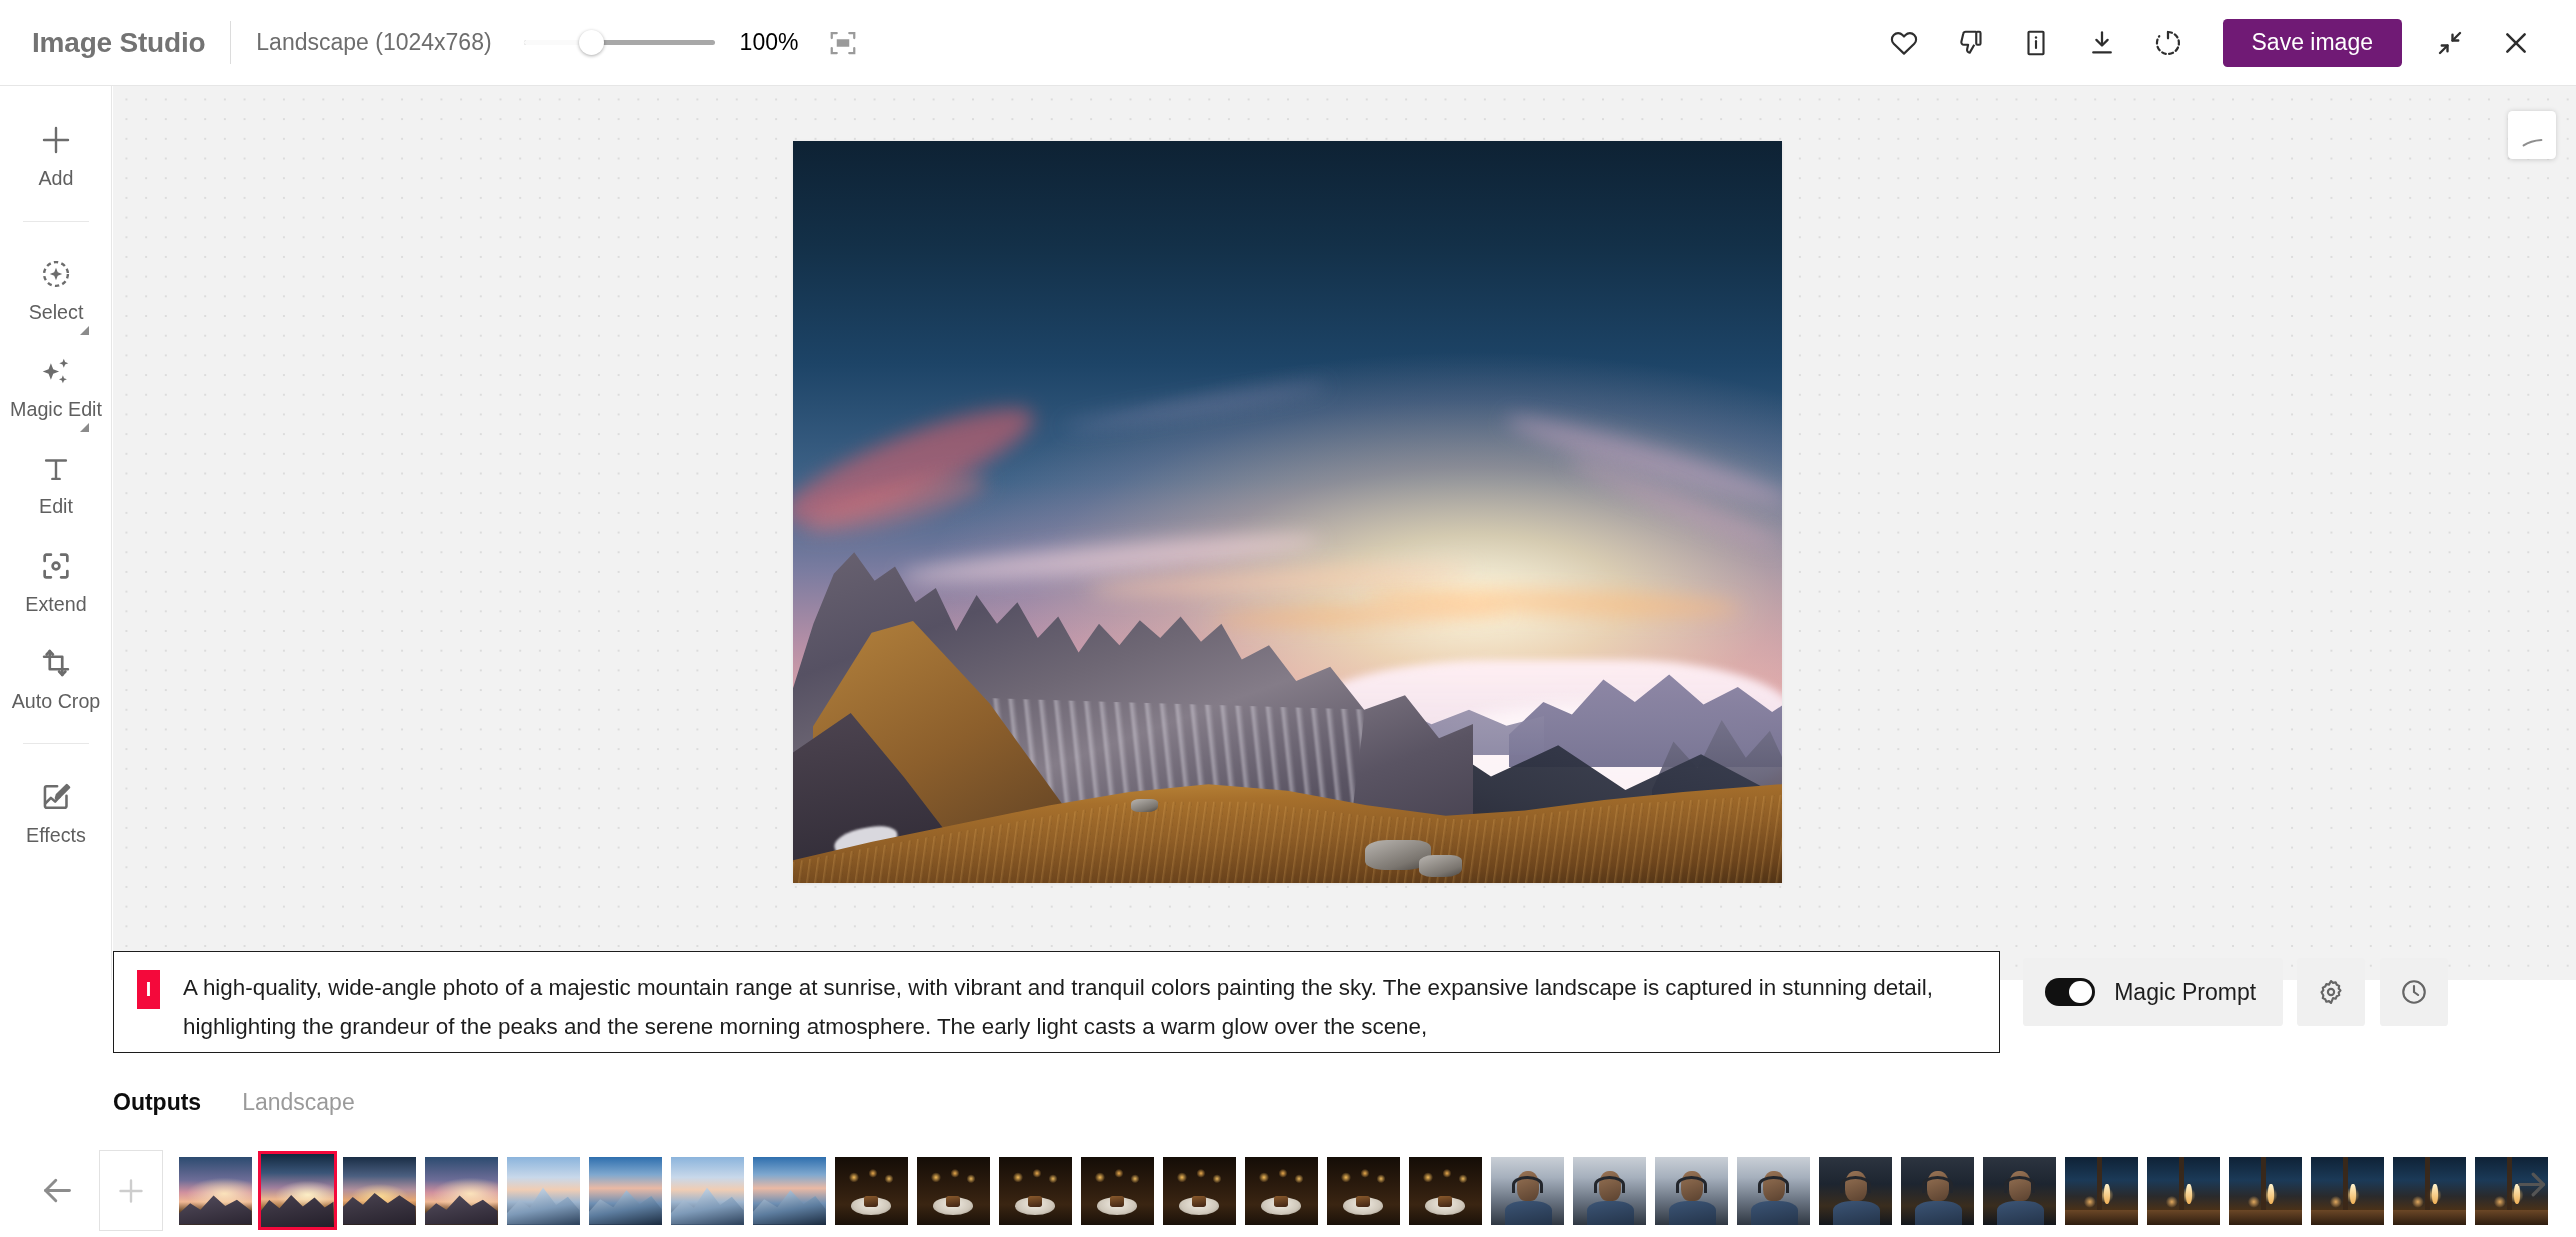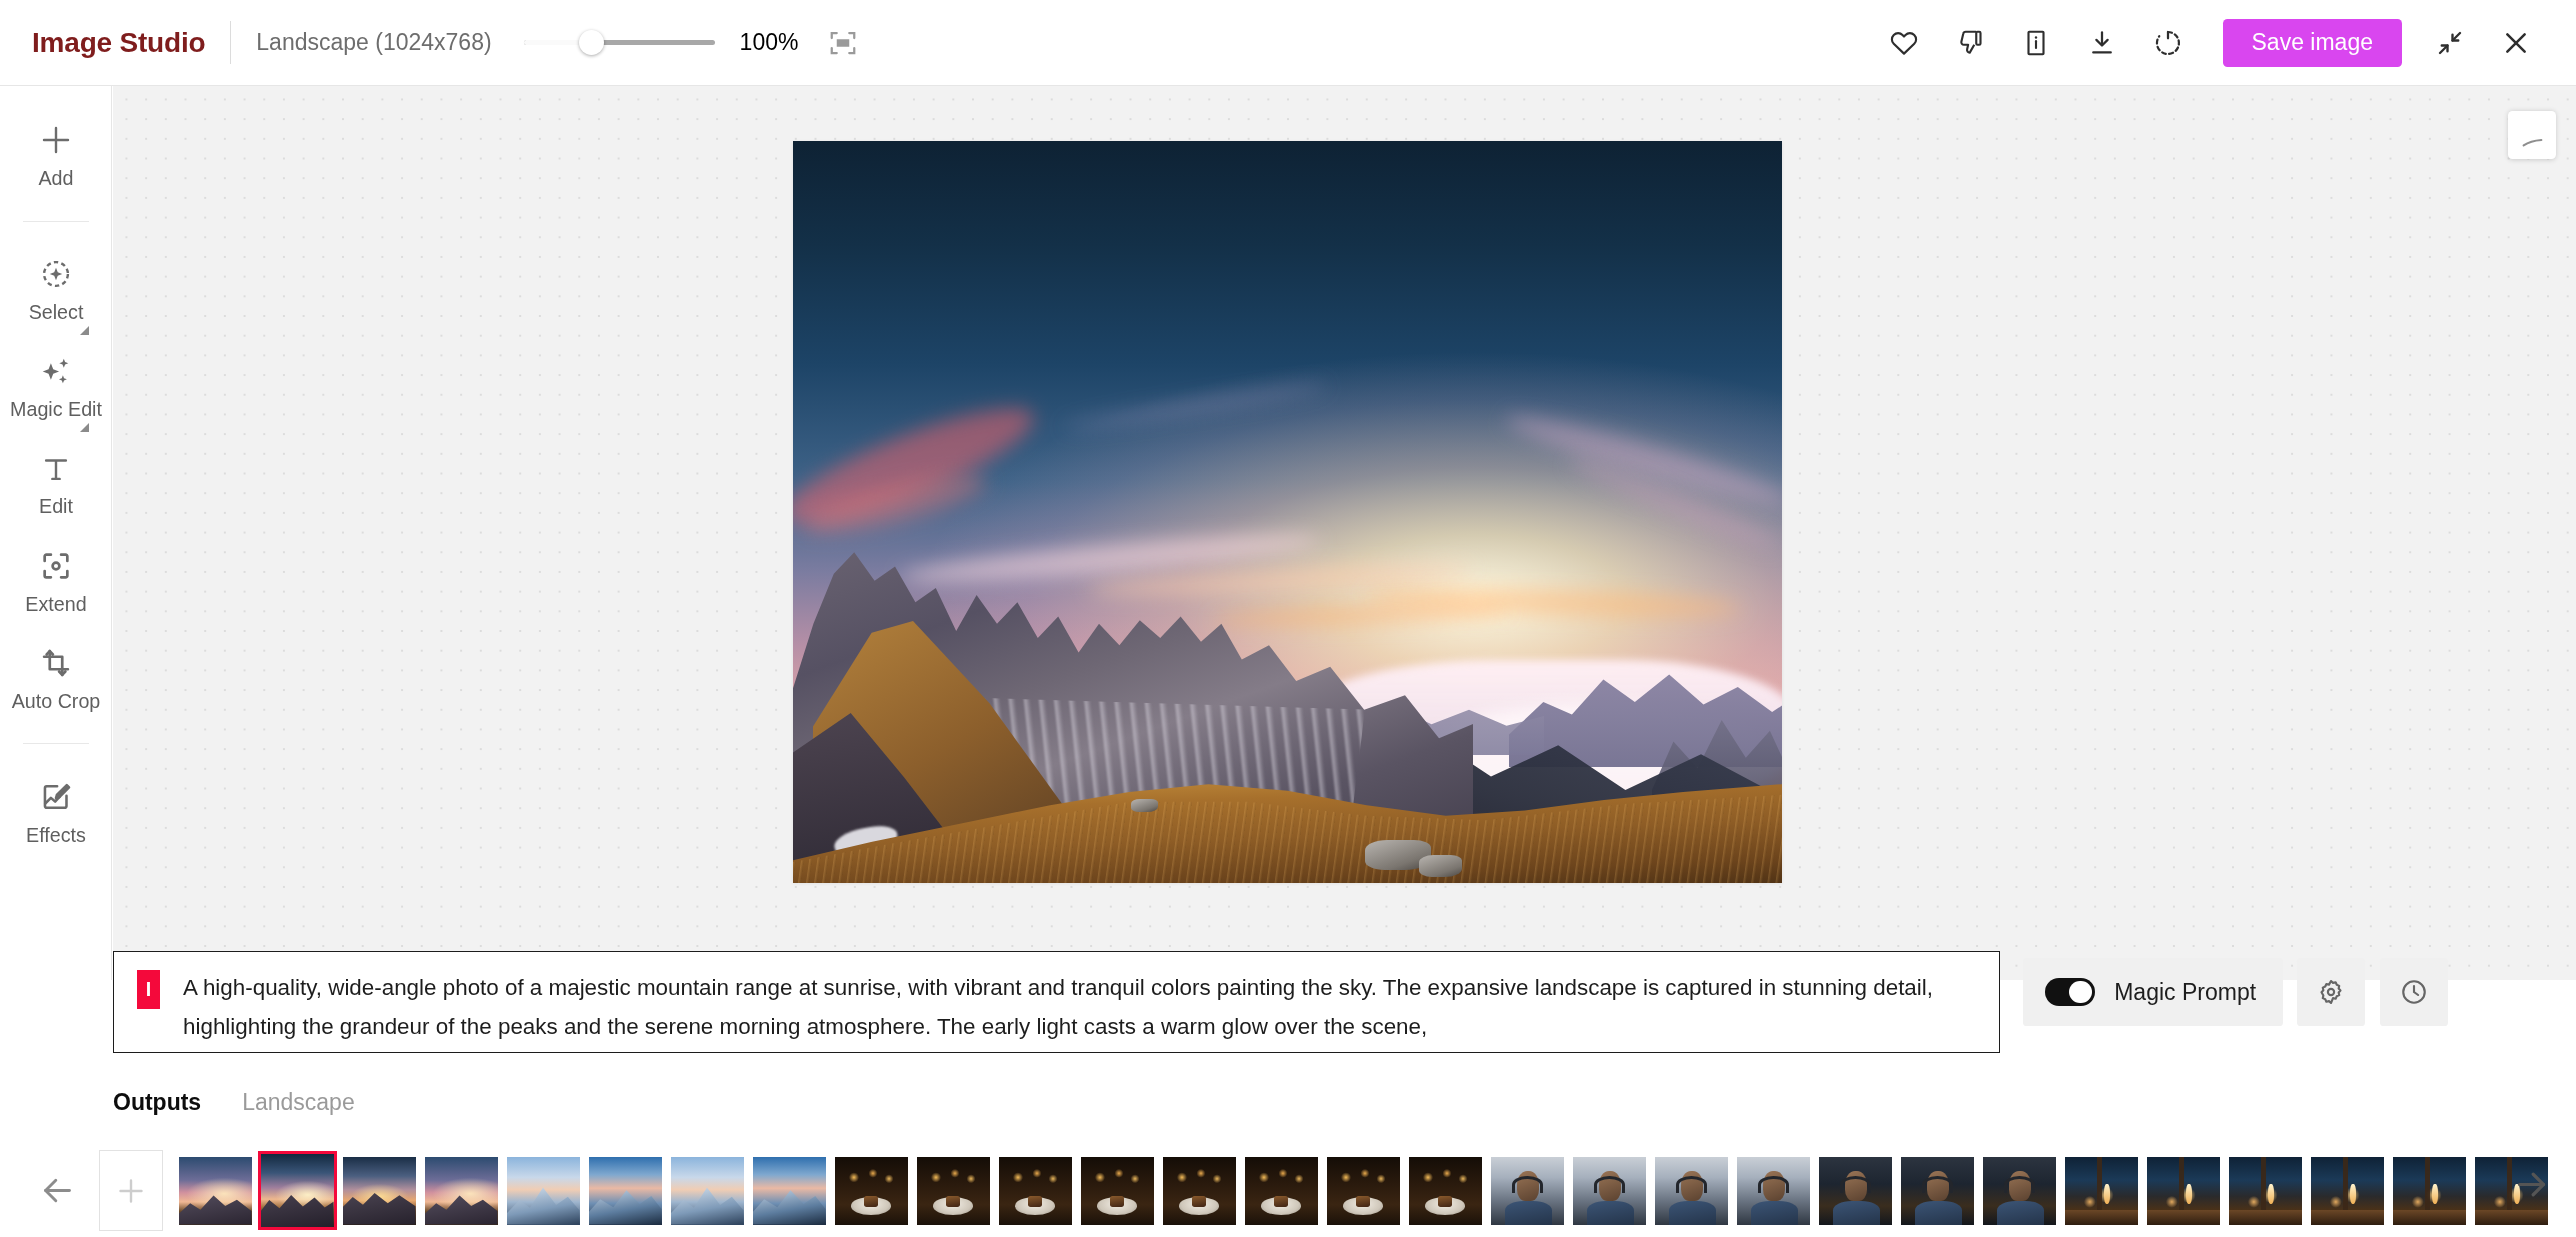--- a/index.html
+++ b/index.html
@@ -15,21 +15,21 @@
     position: absolute; top: 0; left: 0;
     width: 2576px; height: 86px;
     background: #ffffff;
     border-bottom: 0.9px solid #e6e6e6;
     display: flex; align-items: center;
   }
   .app-title {
     margin-left: 32px;
     font-size: 28px;
     font-weight: 700;
-    color: #7f1d1d;
+    color: #737373;
     letter-spacing: -0.2px;
   }
   .vdiv {
     width: 0.9px; height: 43px;
     background: #dcdcdc;
     margin: 0 25px;
   }
   .aspect-label {
     font-size: 23px;
     color: #6d6d6d;
@@ -78,21 +78,21 @@
     width: 50px; height: 50px;
     margin: 0 8px;
     display: flex; align-items: center; justify-content: center;
     border-radius: 5.4px;
     color: #3a3a3a;
   }
   .save-btn {
     margin-left: 21.5px;
     height: 48px;
     padding: 0 29px;
-    background: #d946ef;
+    background: #701a75;
     color: #ffffff;
     border: none;
     border-radius: 4.5px;
     font-size: 23px;
     font-family: "Liberation Sans", sans-serif;
     display: flex; align-items: center;
   }
   .icon-btn.sep { margin-left: 23px; }
 
   

